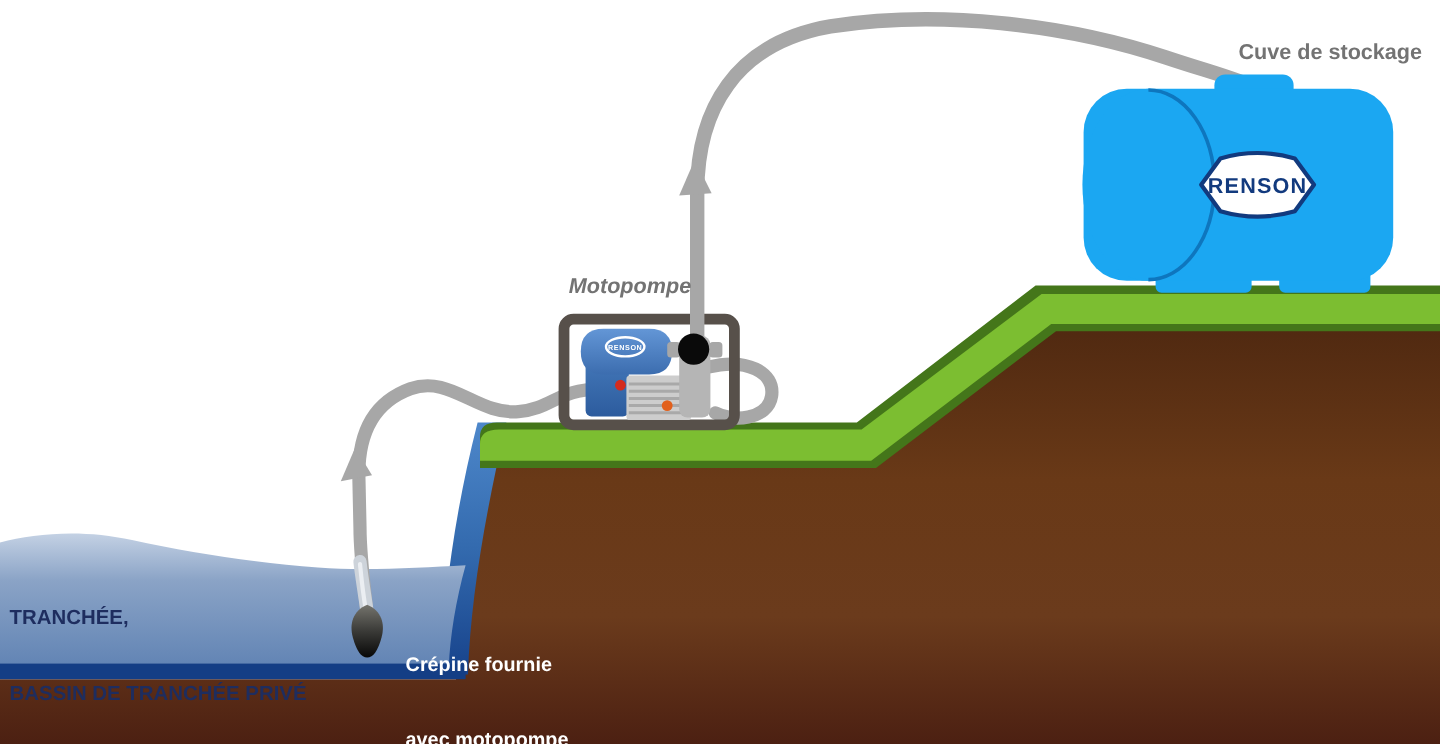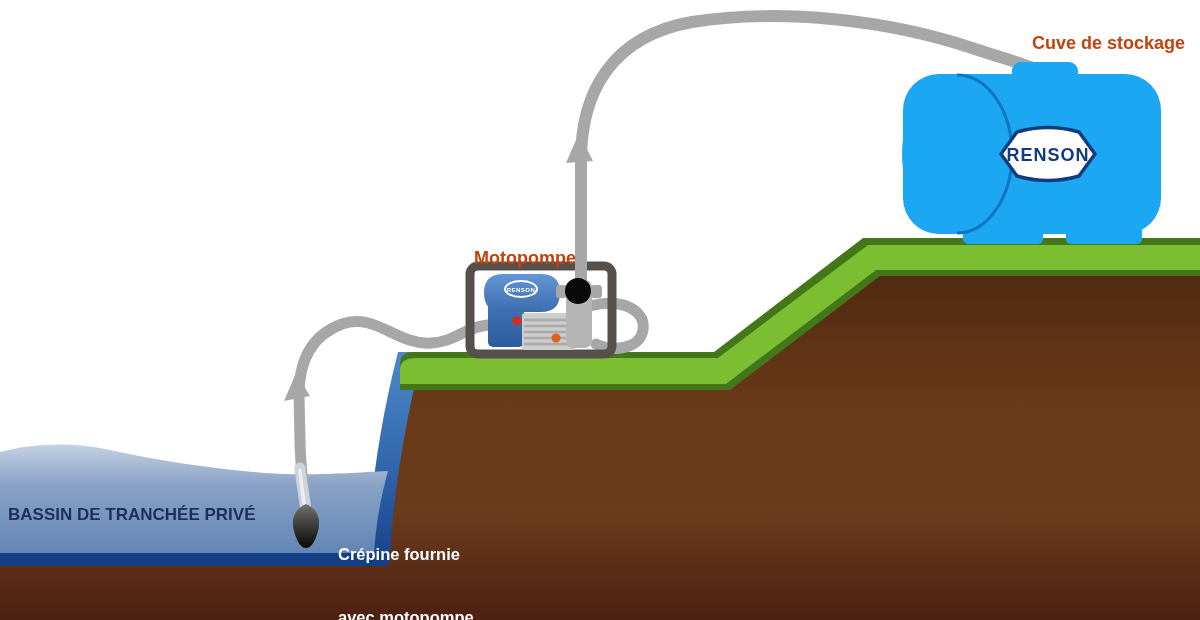--- a/index.html
+++ b/index.html
@@ -2,25 +2,25 @@
 <html><head>
 <meta charset="utf-8">
 <style>
   html,body{margin:0;padding:0;background:#fff;}
   #stage{
     position:relative;width:1200px;height:620px;overflow:hidden;background:#fff;
     font-family:"Liberation Sans", sans-serif;
   }
   #scene-svg{position:absolute;left:0;top:0;}
   .lbl{position:absolute;font-weight:700;white-space:pre;}
-  .lbl-dark{color:#c2410c;font-size:18px;}
+  .lbl-dark{color:#737373;font-size:18px;}
   .lbl-navy{color:#1E2D5F;font-size:17px;line-height:21px;}
   .lbl-white{color:#FFFFFF;font-size:16.5px;line-height:21px;}
   #label-cuve{left:1032px;top:33px;}
-  #label-motopompe{left:474px;top:248px;}
+  #label-motopompe{left:474px;top:228px;font-style:italic;}
   #label-tranchee{left:8px;top:462px;}
   #label-crepine{left:338px;top:502px;}
   svg text{font-family:"Liberation Sans", sans-serif;font-weight:700;}
 </style>
 </head>
 <body>
 
 <div id="stage">
 
   <svg id="scene-svg" width="1200" height="620" viewBox="0 0 1200 620">
@@ -114,20 +114,21 @@
       <path d="M1001,154 L1017,132 Q1048,123 1079,132 L1095,154 L1079,176 Q1048,185 1017,176 Z" fill="#FFFFFF" stroke="#123A7E" stroke-width="3.5" stroke-linejoin="round"></path>
       <text x="1048" y="161" font-size="18" letter-spacing="1" fill="#123A7E" text-anchor="middle">RENSON</text>
     </g>
   </svg>
 
   <div id="label-cuve" class="lbl lbl-dark">Cuve de stockage</div>
 
   <div id="label-motopompe" class="lbl lbl-dark">Motopompe</div>
 
   <div id="label-tranchee" class="lbl lbl-navy">
+    <div>TRANCHÉE,</div>
     <div>BASSIN DE TRANCHÉE PRIVÉ</div>
   </div>
 
   <div id="label-crepine" class="lbl lbl-white">
     <div>Crépine fournie</div>
     <div>avec motopompe</div>
   </div>
 
 </div>
 

